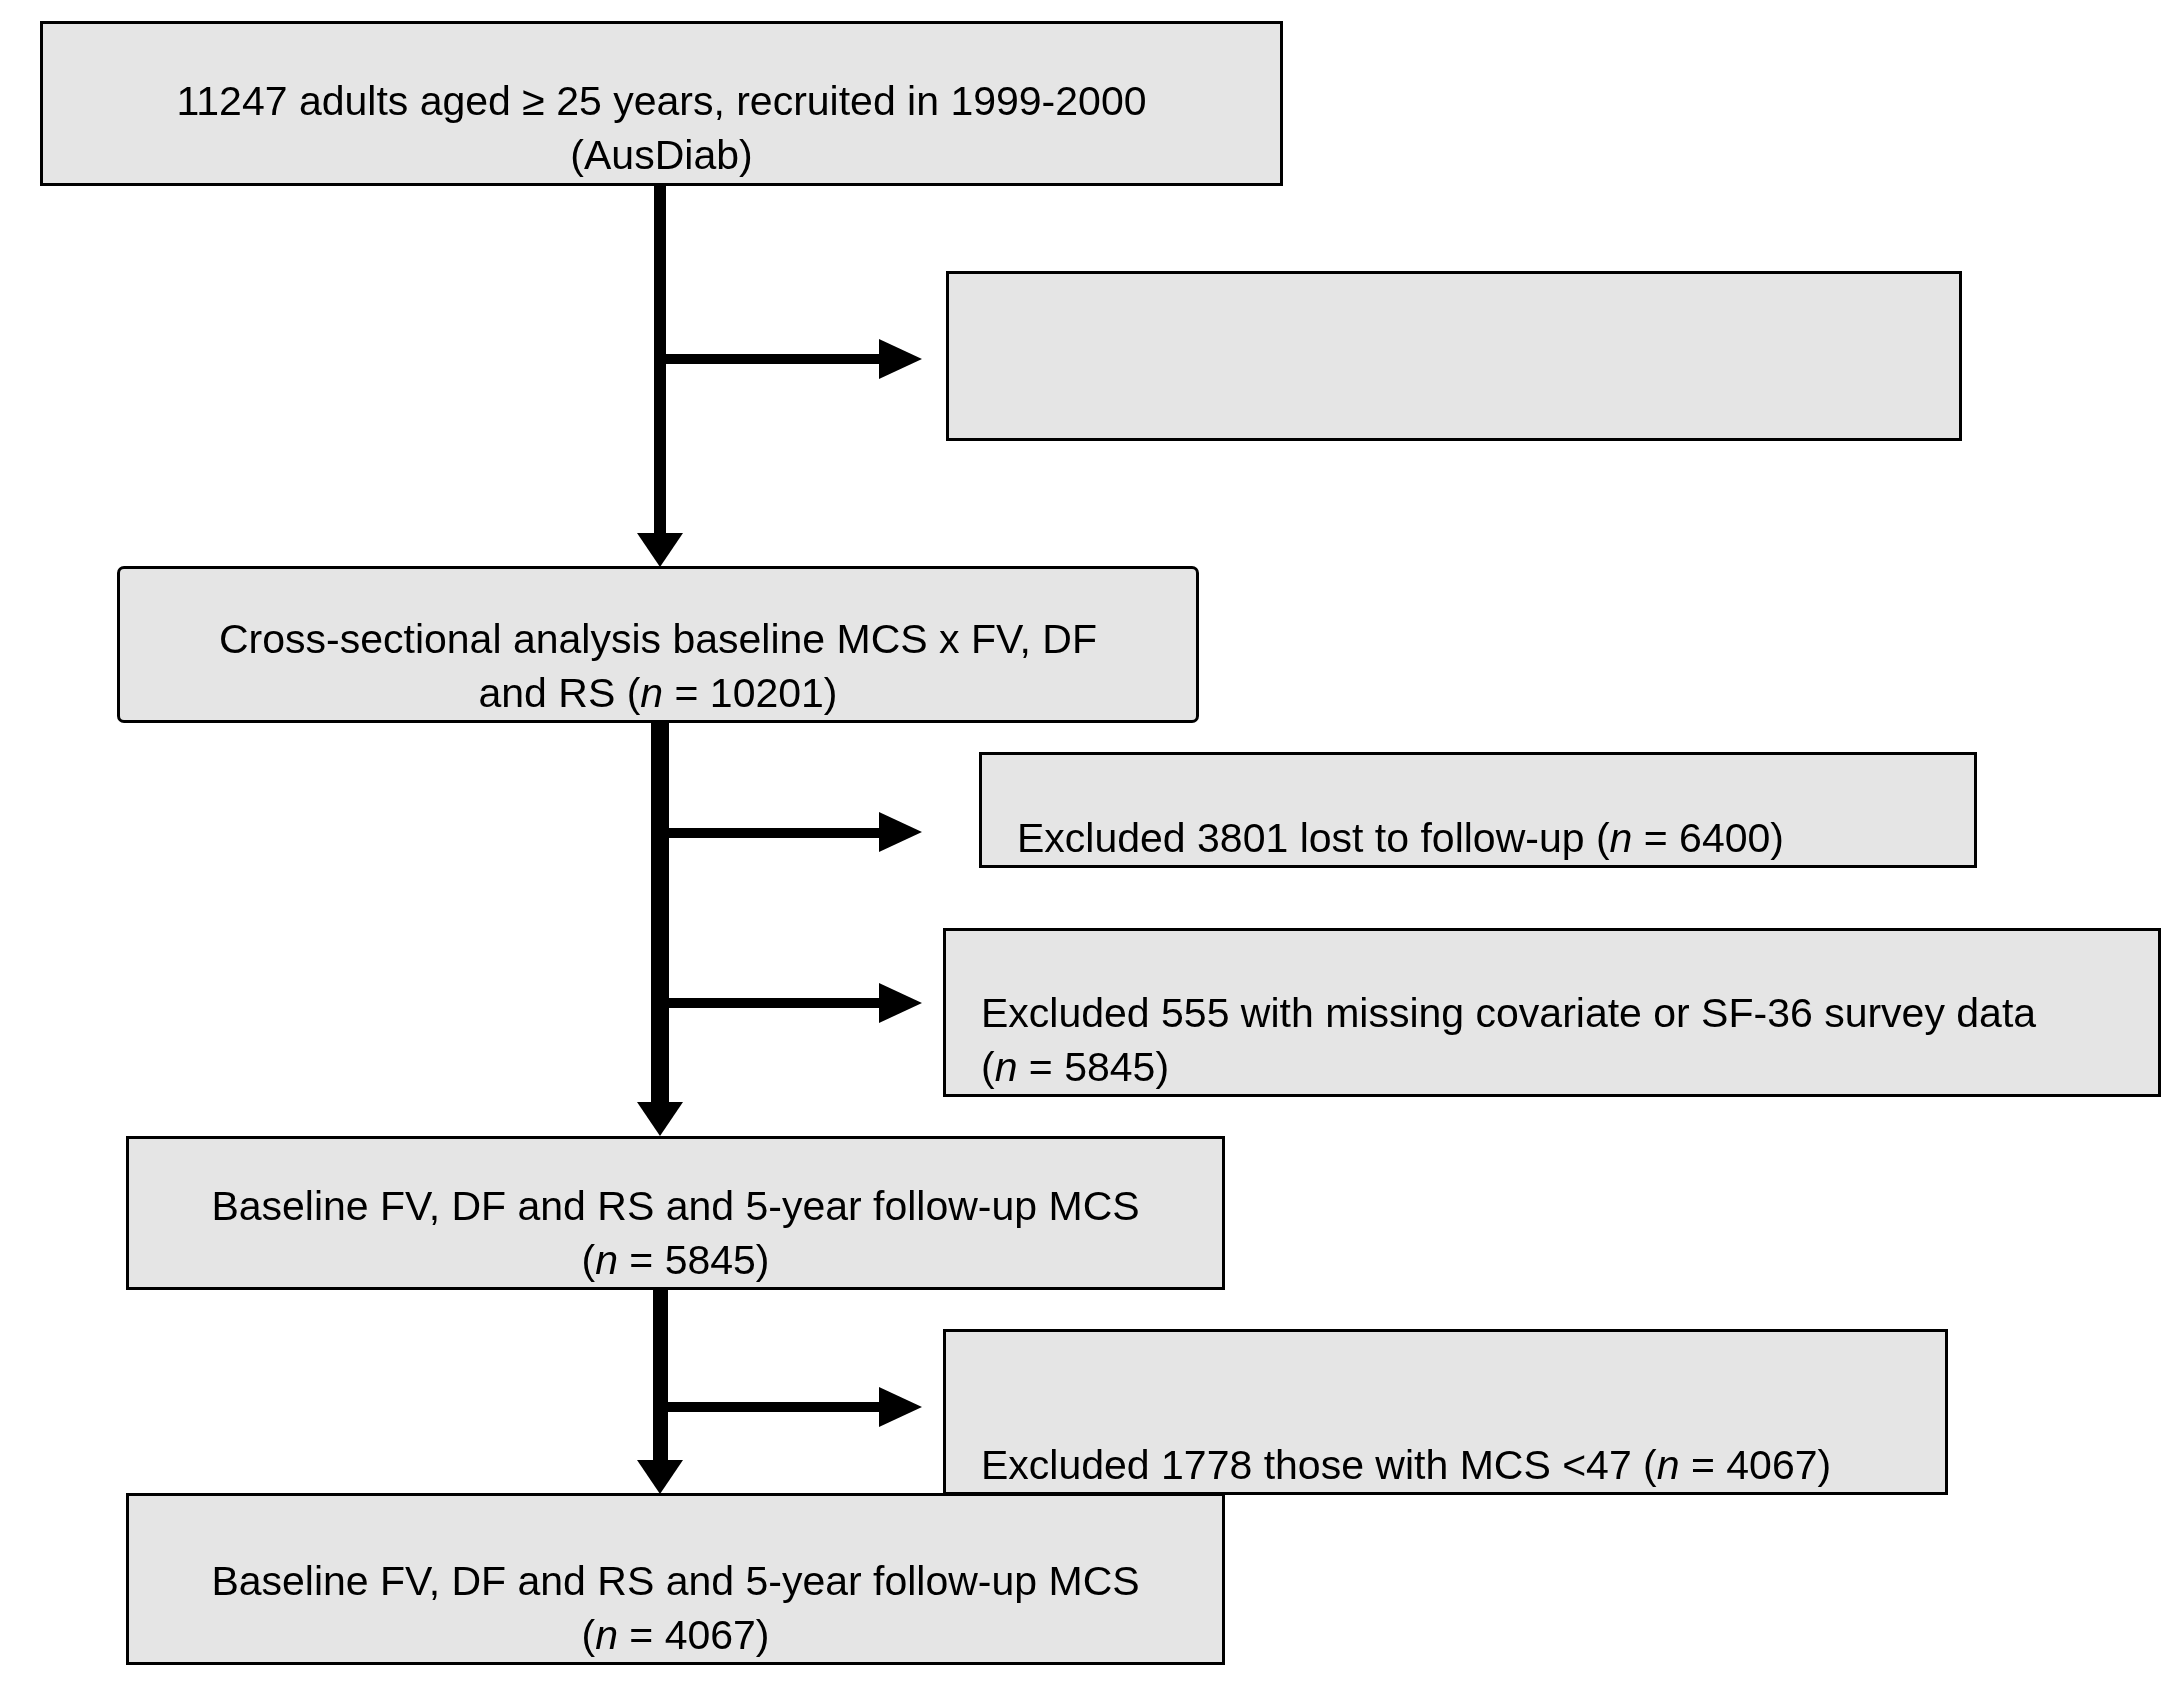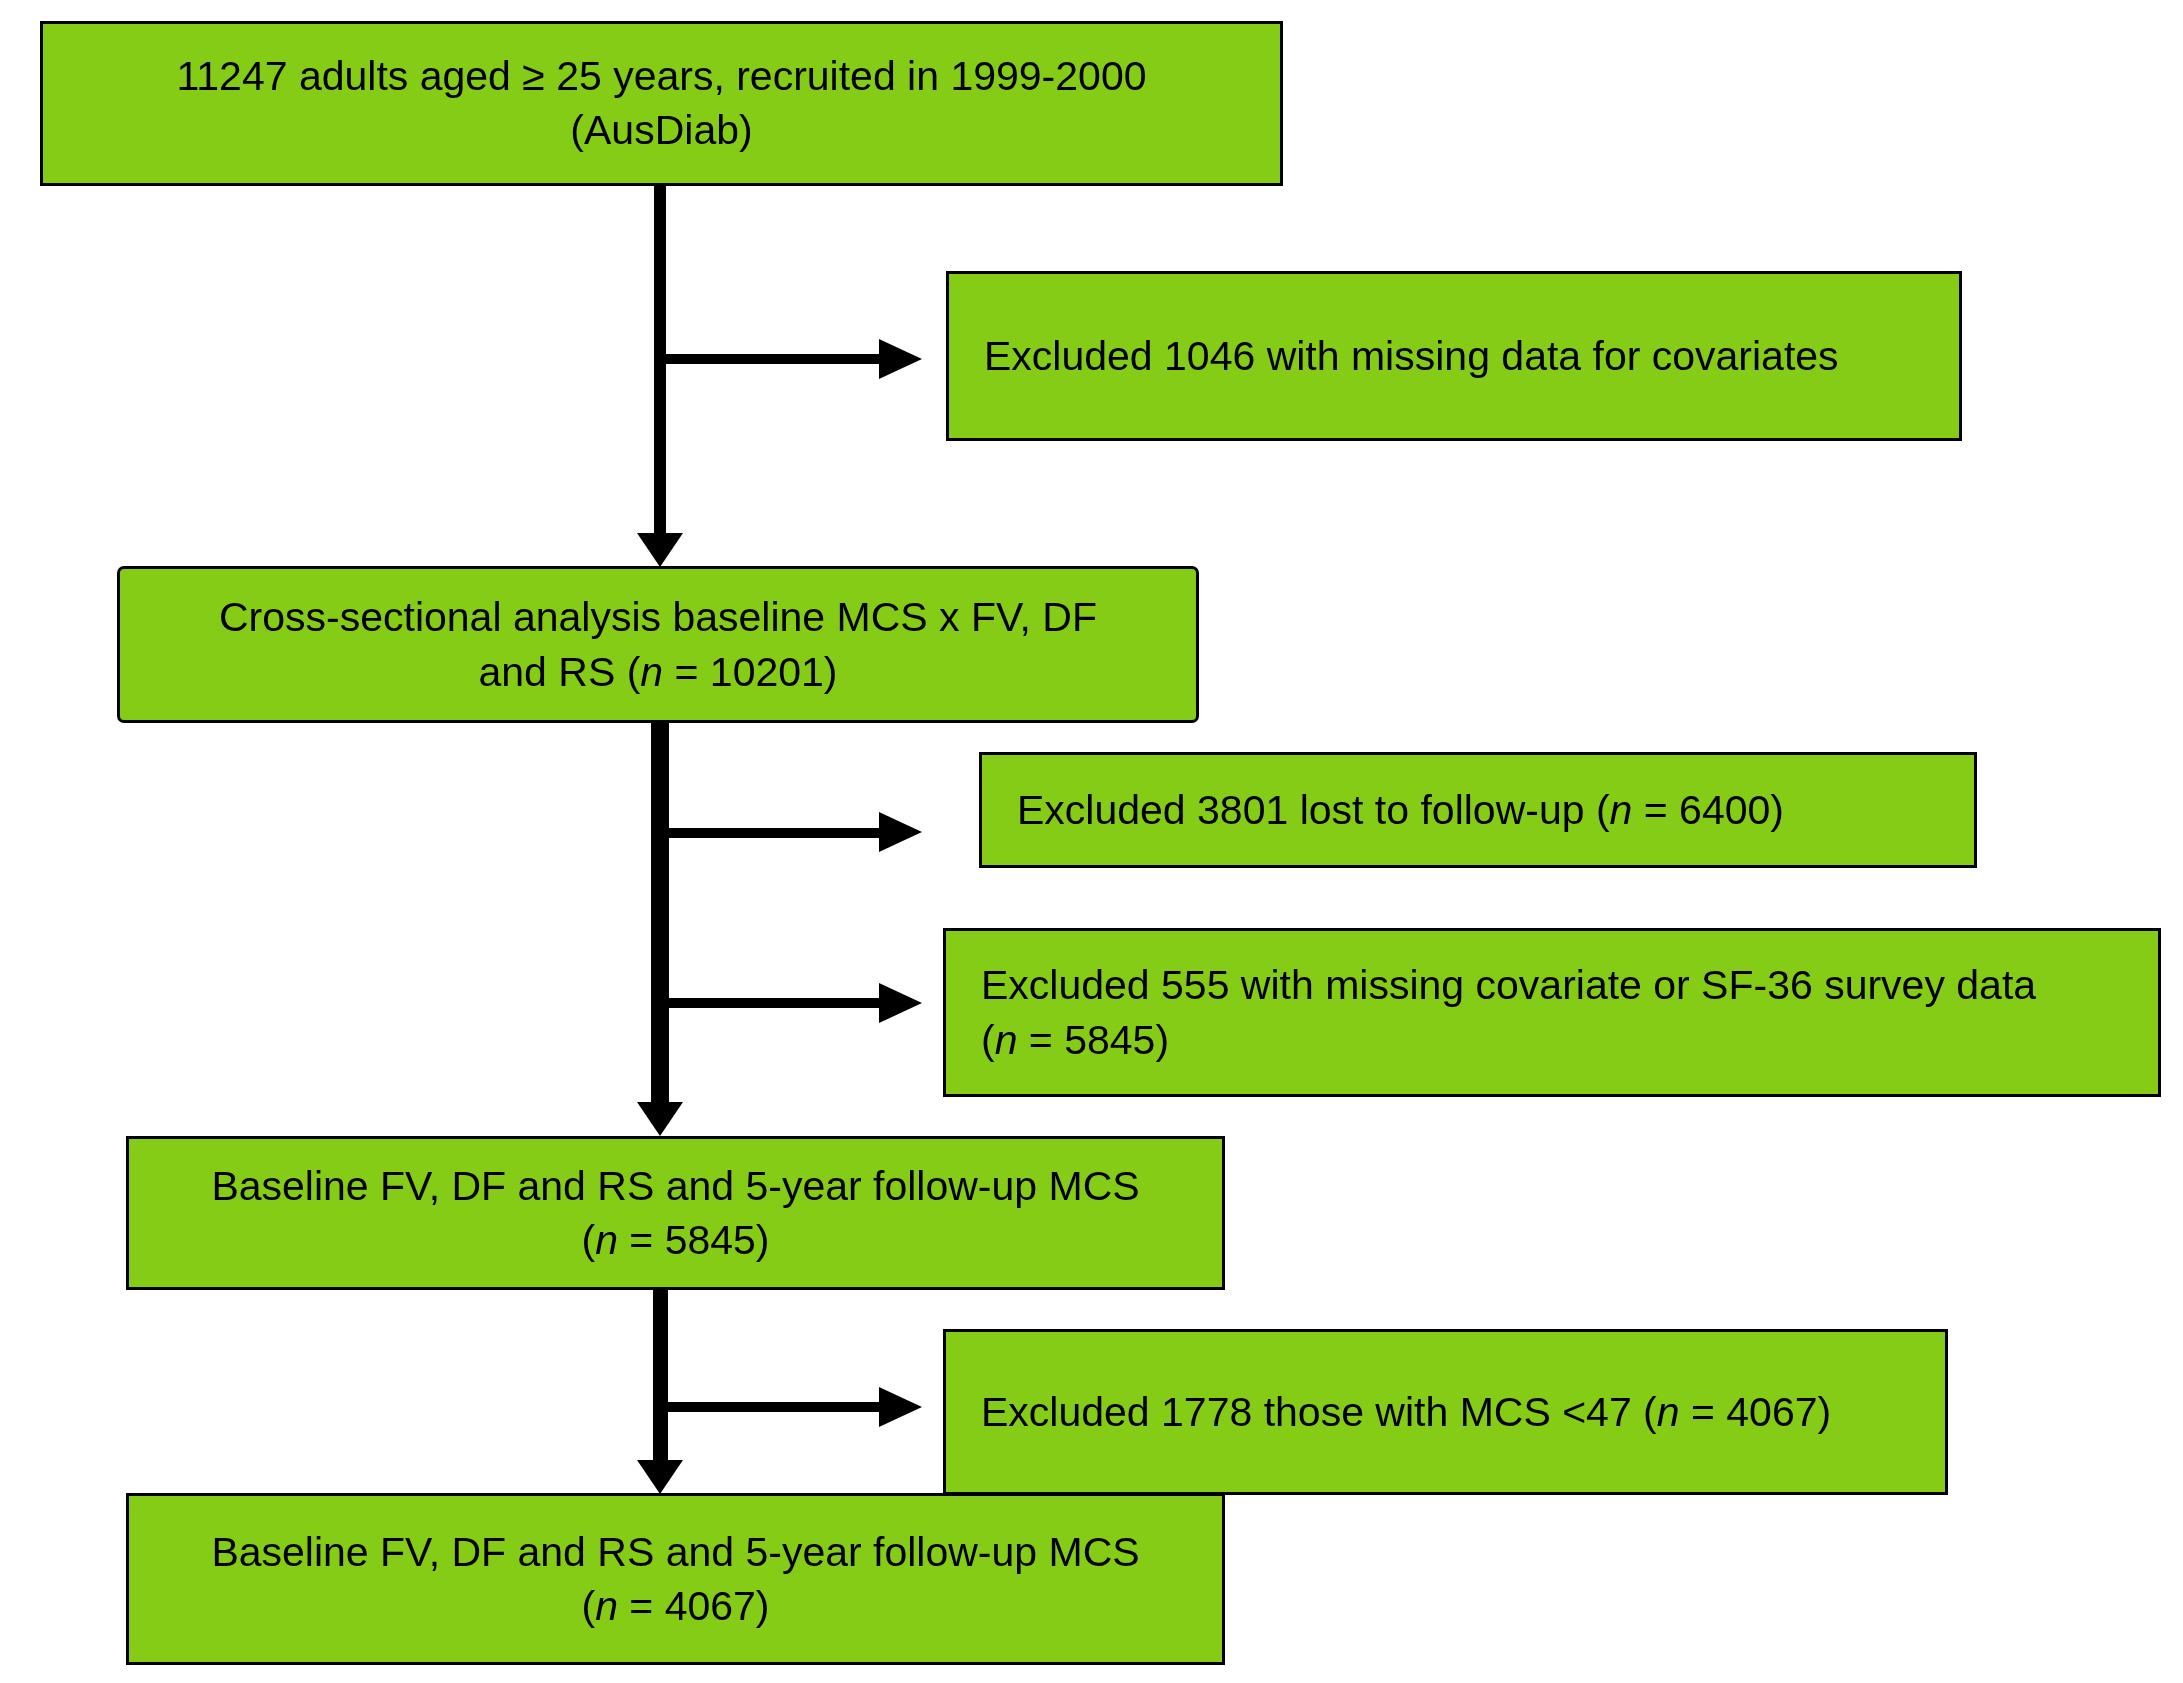--- a/index.html
+++ b/index.html
@@ -13,24 +13,24 @@
     height: 1684px;
     background: #ffffff;
     font-family: "Liberation Sans", "DejaVu Sans", sans-serif;
     color: #000000;
     overflow: hidden;
   }
   .box {
     position: absolute;
     box-sizing: border-box;
     border: 3.7px solid #000000;
-    background: #84cc16;
+    background: #e5e5e5;
     display: flex;
     flex-direction: column;
-    justify-content: center;
+    justify-content: flex-end;
     font-size: 41px;
     line-height: 1.32;
   }
   .box .line { white-space: nowrap; }
   .box.center { align-items: center; text-align: center; padding: 0 14.7px; }
   .box.left   { align-items: flex-start; text-align: left; padding: 0 22px 0 35px; }
   .box i { font-style: italic; }
 
   
   .b1 { left: 40px;   top: 20.5px;   width: 1243px; height: 165px; }
@@ -95,21 +95,20 @@
   <div class="box center b6">
       <div class="line"><span>Baseline FV, DF and RS and 5-year follow-up MCS</span></div>
       <div class="line"><span>(</span><i>n</i><span> = 5845)</span></div>
     </div>
   <div class="box center b8">
       <div class="line"><span>Baseline FV, DF and RS and 5-year follow-up MCS</span></div>
       <div class="line"><span>(</span><i>n</i><span> = 4067)</span></div>
     </div>
 
   <div class="box left b2">
-      <div class="line"><span>Excluded 1046 with missing data for covariates</span></div>
     </div>
   <div class="box left b4">
       <div class="line"><span>Excluded 3801 lost to follow-up (</span><i>n</i><span> = 6400)</span></div>
     </div>
   <div class="box left b5">
       <div class="line"><span>Excluded 555 with missing covariate or SF-36 survey data</span></div>
       <div class="line"><span>(</span><i>n</i><span> = 5845)</span></div>
     </div>
   <div class="box left b7">
       <div class="line"><span>Excluded 1778 those with MCS &lt;47 (</span><i>n</i><span> = 4067)</span></div>

